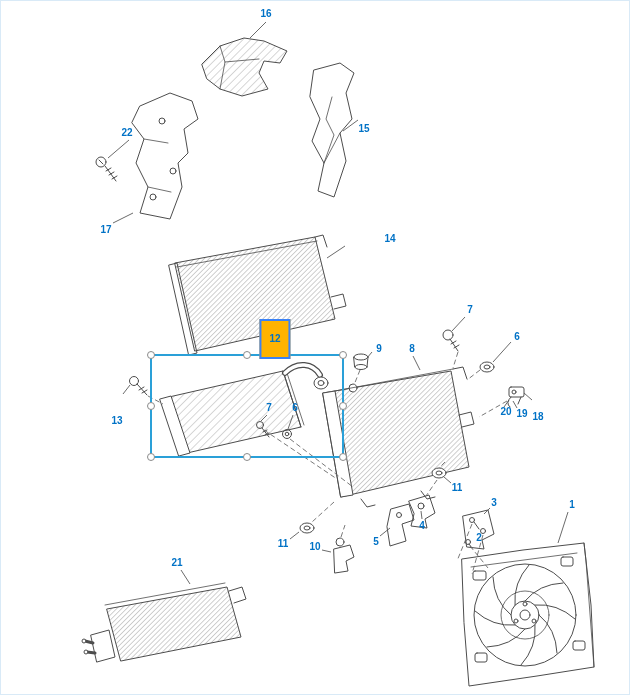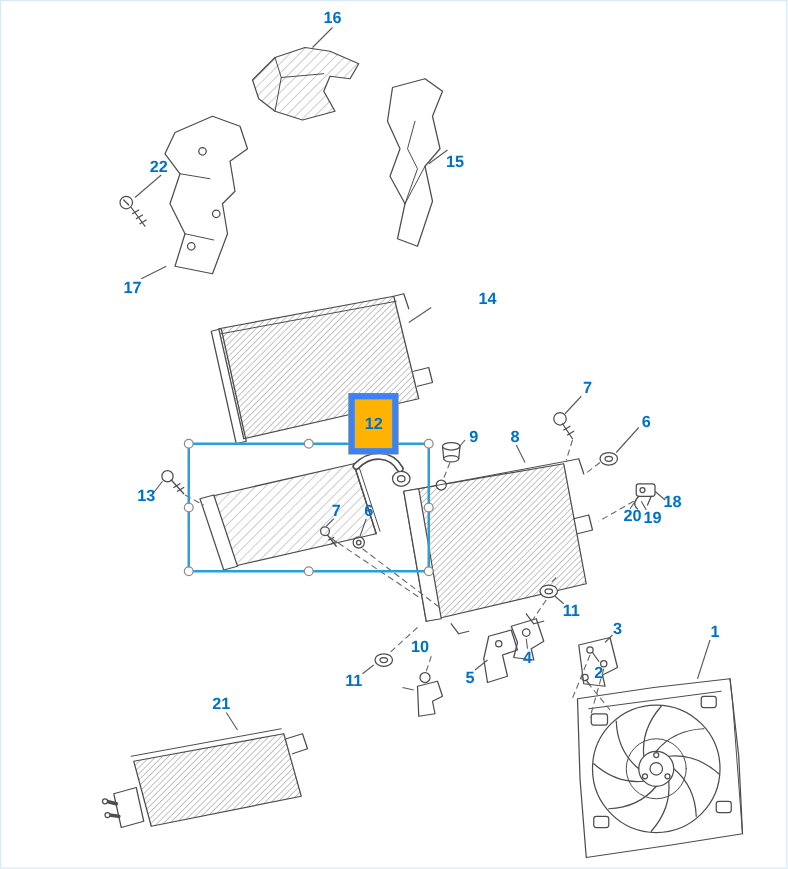--- a/index.html
+++ b/index.html
@@ -9,29 +9,28 @@
     --line-color:#4d4d4d;
   }
   *{box-sizing:border-box}
   html,body{margin:0;padding:0}
   body{width:630px;height:695px;background:#fff;font-family:"Liberation Sans",sans-serif}
   .canvas{position:relative;width:630px;height:695px;background:#fff;border:1px solid #d9eaf7;overflow:hidden}
   .canvas svg{position:absolute;left:0;top:0;display:block}
   #labels-layer{position:absolute;left:0;top:0;right:0;bottom:0;pointer-events:none}
   .part-label{
     position:absolute;transform:translate(-50%,-50%);
-    font-size:13px;font-weight:700;color:var(--label-color);
+    font-size:10px;font-weight:700;color:var(--label-color);
     line-height:1;padding:2px 3px;pointer-events:auto;cursor:pointer;user-select:none;
     white-space:nowrap;
   }
   .part-label.selected{
     background:var(--highlight);
-    border:5px solid #3b82f6;
+    border:2px solid #3b82f6;
     padding:13px 8px;
-    margin-left:24px;
   }
   
   .art{stroke:var(--line-color);stroke-width:1;fill:none;stroke-linejoin:round;stroke-linecap:round}
   .sel-stroke{stroke:var(--selection-color)}
   .leader{stroke:#5a5a5a;stroke-width:0.9}
   .dash{stroke:#6a6a6a;stroke-width:0.9;stroke-dasharray:5 3}
   .thin{stroke-width:0.8}
   .whitefill{fill:#fff}
 </style>
 </head>
@@ -285,33 +284,33 @@
     </g>
   </svg>
 
   <div id="labels-layer">
       <div class="part-label" style="left: 265px; top: 13px;">16</div>
       <div class="part-label" style="left: 126px; top: 132px;">22</div>
       <div class="part-label" style="left: 363px; top: 128px;">15</div>
       <div class="part-label" style="left: 105px; top: 229px;">17</div>
       <div class="part-label" style="left: 350px; top: 238px; margin-left: 39px;">14</div>
       <div class="part-label selected" style="left: 274px; top: 338px;">12</div>
-      <div class="part-label" style="left: 116px; top: 395px;">13</div>
+      <div class="part-label" style="left: 116px; top: 420px;">13</div>
       <div class="part-label" style="left: 378px; top: 348px;">9</div>
       <div class="part-label" style="left: 411px; top: 348px;">8</div>
       <div class="part-label" style="left: 469px; top: 309px;">7</div>
       <div class="part-label" style="left: 516px; top: 336px;">6</div>
       <div class="part-label" style="left: 268px; top: 407px;">7</div>
       <div class="part-label" style="left: 294px; top: 407px;">6</div>
       <div class="part-label" style="left: 505px; top: 411px;">20</div>
       <div class="part-label" style="left: 521px; top: 413px;">19</div>
-      <div class="part-label" style="left: 537px; top: 400px;">18</div>
+      <div class="part-label" style="left: 537px; top: 416px;">18</div>
       <div class="part-label" style="left: 456px; top: 487px;">11</div>
       <div class="part-label" style="left: 493px; top: 502px;">3</div>
       <div class="part-label" style="left: 571px; top: 504px;">1</div>
       <div class="part-label" style="left: 421px; top: 525px;">4</div>
       <div class="part-label" style="left: 478px; top: 537px;">2</div>
       <div class="part-label" style="left: 375px; top: 541px;">5</div>
-      <div class="part-label" style="left: 314px; top: 516px; margin-left: 21px;">10</div>
+      <div class="part-label" style="left: 314px; top: 546px;">10</div>
       <div class="part-label" style="left: 282px; top: 543px;">11</div>
       <div class="part-label" style="left: 176px; top: 562px;">21</div>
     </div>
 </div>
 
 </body></html>

